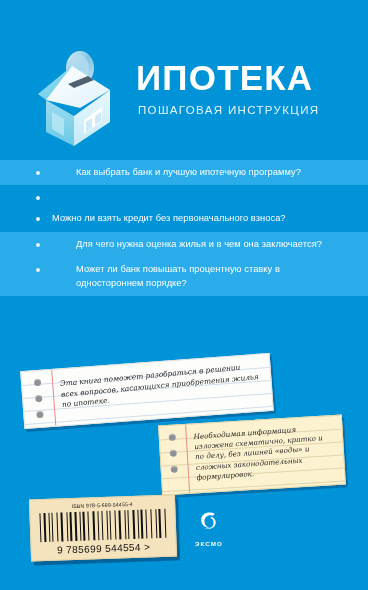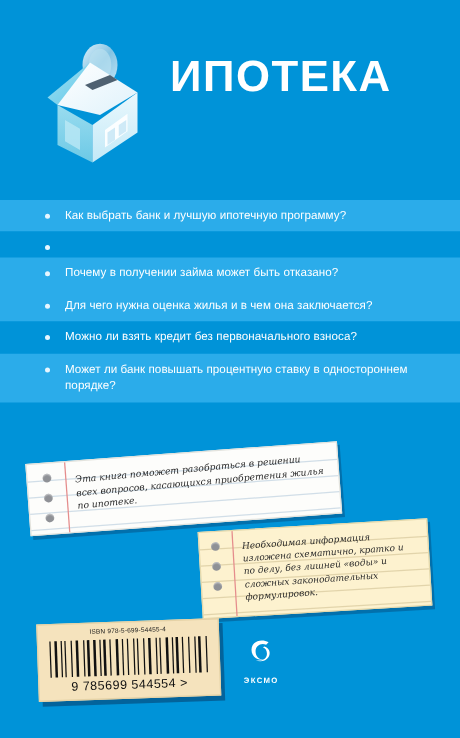--- a/index.html
+++ b/index.html
@@ -4,42 +4,42 @@
 <style>
   html,body{margin:0;padding:0;}
   body{
     width:368px;height:590px;overflow:hidden;
     font-family:"Liberation Sans","DejaVu Sans",sans-serif;
     background:#0093d8;position:relative;
   }
   .cover{position:absolute;inset:0;background:#0093d8;overflow:hidden;}
 
   
-  .header{position:absolute;left:0;top:0;width:304px;height:150px;}
+  .header{position:absolute;left:0;top:16px;width:304px;height:150px;}
 
   .house-wrap{position:absolute;left:28px;top:26px;width:96px;height:112px;}
   .title-block{position:absolute;left:136px;top:44px;width:222px;}
   .main-title{
     font-size:35px;font-weight:bold;color:#ffffff;letter-spacing:1.2px;
     line-height:1;margin:0;white-space:nowrap;
     font-family:"Liberation Sans","DejaVu Sans",sans-serif;
   }
   .sub-title{
     margin:9px 0 0 2px;font-size:11.5px;color:#e8f6ff;letter-spacing:1.35px;
     white-space:nowrap;font-weight:normal;
   }
 
   
   .faq-list{position:absolute;left:0;top:160px;width:368px;}
   .faq-item{
     position:relative;display:flex;align-items:flex-start;
     padding:6px 22px 6px 26px;margin:0;min-height:13px;
     box-sizing:border-box;
   }
-  .faq-item.band{background:#2bacea;}
+  .faq-item.band{background:#2bacea;gap:24px;}
   .faq-bullet{
     flex:0 0 auto;width:4px;height:4px;border-radius:50%;
     background:#e7f6ff;margin:5px 12px 0 10px;
   }
   .faq-text{
     flex:1 1 auto;color:#ffffff;font-size:9.3px;line-height:1.45;
     letter-spacing:.05px;
   }
 
   
@@ -148,42 +148,39 @@
         <polygon points="24,70 36,77 36,94 24,87" fill="#bfe9f6" opacity=".75"></polygon>
 
         <polygon points="56,78 74,65 74,79 56,92" fill="#ffffff" opacity=".9"></polygon>
         <polygon points="58,80 64,76 64,86 58,90" fill="#cfeaf7"></polygon>
         <polygon points="67,74 73,70 73,79 67,83" fill="#cfeaf7"></polygon>
       </svg>
     </div>
 
     <div class="title-block">
       <h1 class="main-title">ИПОТЕКА</h1>
+      <div class="sub-title">ПОШАГОВАЯ ИНСТРУКЦИЯ</div>
     </div>
   </div>
 
   <div class="faq-list" id="faq-list">
       <div class="faq-item band">
         <span class="faq-bullet"></span>
         <span class="faq-text">Как выбрать банк и лучшую ипотечную программу?</span>
       </div>
       <div class="faq-item">
         <span class="faq-bullet"></span>
       </div>
+      <div class="faq-item">
+        <span class="faq-bullet"></span>
+        <span class="faq-text">Можно ли взять кредит без первоначального взноса?</span>
+      </div>
       <div class="faq-item band">
         <span class="faq-bullet"></span>
-        <span class="faq-text">Почему в получении займа может быть отказано?</span>
-      </div>
-      <div class="faq-item band">
-        <span class="faq-bullet"></span>
         <span class="faq-text">Для чего нужна оценка жилья и в чем она заключается?</span>
-      </div>
-      <div class="faq-item">
-        <span class="faq-bullet"></span>
-        <span class="faq-text">Можно ли взять кредит без первоначального взноса?</span>
       </div>
       <div class="faq-item band">
         <span class="faq-bullet"></span>
         <span class="faq-text">Может ли банк повышать процентную ставку в одностороннем порядке?</span>
       </div>
     </div>
 
   <div class="note note1">
     <div class="rule-line" style="top:13px"></div>
     <div class="rule-line" style="top:26px"></div>

